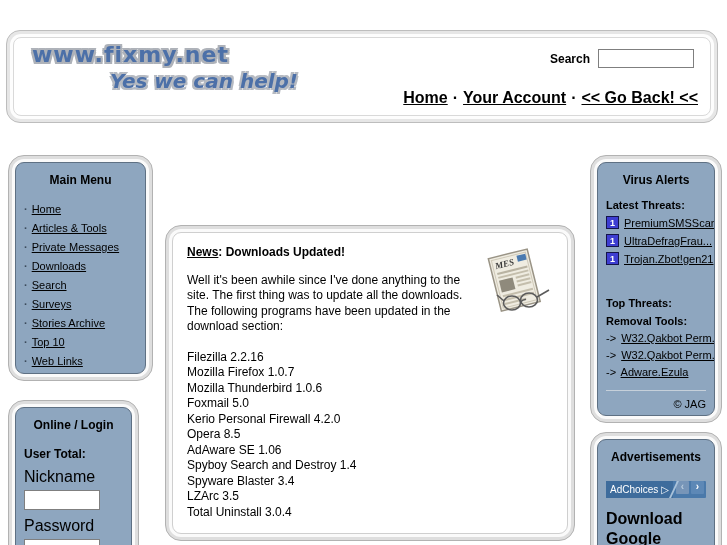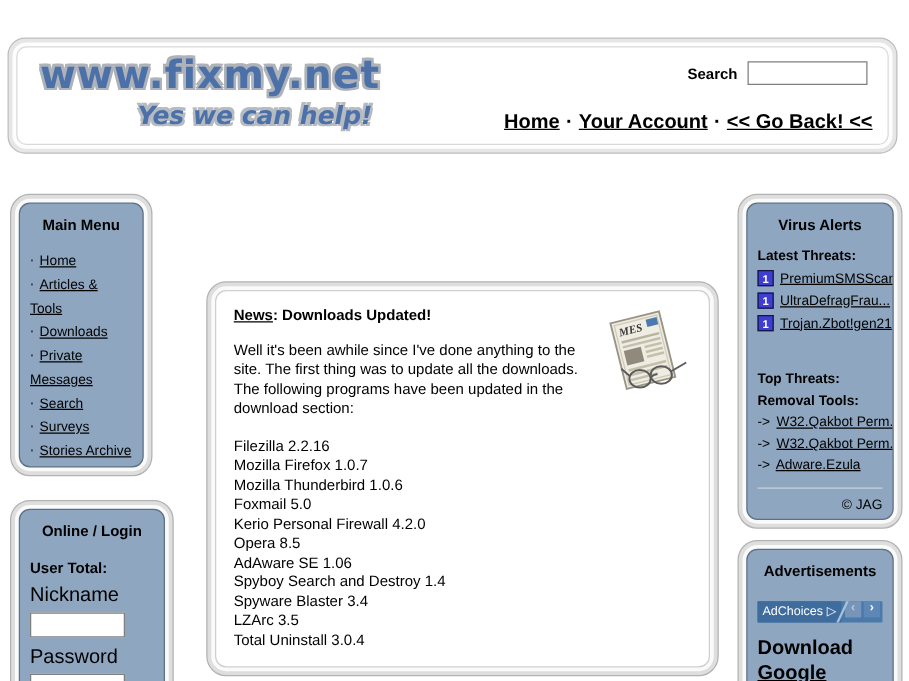--- a/index.html
+++ b/index.html
@@ -5,21 +5,21 @@
   * { margin:0; padding:0; box-sizing:border-box; }
   html,body { width:727px; height:545px; overflow:hidden; background:#fff;
     font-family:"Liberation Sans", sans-serif; color:#000; position:relative; }
 
   
   .header { position:absolute; left:6px; top:30px; width:712px; height:93px;
     border:1px solid #bdbdbd; border-radius:14px; background:#e6e6e6; padding:3px; }
   .header-mid { background:#fdfdfd; border-radius:11px; height:100%; padding:3px; }
   .header-in { border:1px solid #d9d9d9; border-radius:8px; height:100%; position:relative; background:#fff; }
   .logo { position:absolute; left:18px; top:4px; }
-  .logo-title { font-family:"DejaVu Sans", sans-serif; font-weight:bold; font-size:31px; letter-spacing:1px;
+  .logo-title { font-family:"DejaVu Sans", sans-serif; font-weight:bold; font-size:22px; letter-spacing:1px;
     color:#4c70a8;
     text-shadow:-2px -2px 0 #aeb2b9, 2px -2px 0 #aeb2b9, -2px 2px 0 #aeb2b9, 2px 2px 0 #aeb2b9,
       -2px 0 0 #aeb2b9, 2px 0 0 #aeb2b9, 0 -2px 0 #aeb2b9, 0 2px 0 #aeb2b9; }
   .logo-tag { font-family:"DejaVu Sans", sans-serif; font-weight:bold; font-style:italic; font-size:20px;
     color:#4c70a8; margin:2px 0 0 78px;
     text-shadow:-2px -2px 0 #b6bac1, 2px -2px 0 #b6bac1, -2px 2px 0 #b6bac1, 2px 2px 0 #b6bac1; }
   .search-row { position:absolute; right:16px; top:11px; display:flex; align-items:center; gap:8px; }
   .search-label { font-weight:bold; font-size:12px; }
   .search-input { width:96px; height:19px; border:1px solid #7f7f7f; background:#fff; font-size:12px; padding:0 3px; }
   .head-nav { position:absolute; right:12px; bottom:8px; font-size:16px; font-weight:bold; }
@@ -27,21 +27,21 @@
   .nav-sep { font-weight:bold; margin:0 5px; }
 
   
   .panel { position:absolute; border:1px solid #b2b2b2; border-radius:16px; background:#dedede; padding:3px; }
   .panel-mid { background:#fafafa; border-radius:12px; height:100%; padding:3px; }
   .panel-body { border-radius:9px; height:100%; background:#8ea6bf; border:1px solid #5e7083; padding:10px 8px; overflow:hidden; }
   .panel-body.white { background:#fff; border:1px solid #cfcfcf; }
   .panel-title { text-align:center; font-weight:bold; font-size:12px; }
 
   
-  #mainmenu { left:8px; top:155px; width:114px; height:226px; }
+  #mainmenu { left:8px; top:155px; width:145px; height:226px; }
   .menu-list { list-style:none; margin-top:13px; }
   .menu-list li { line-height:19px; font-size:11px; }
   .menu-list li::before { content:"·"; color:#3c4b5c; margin-right:4px; font-weight:bold; }
   .menu-list a, .t-link, .r-link { color:#000; text-decoration:underline; }
 
   
   #login { left:8px; top:400px; width:131px; height:230px; }
   .login-user { font-weight:bold; font-size:12px; margin-top:15px; }
   .fld-label { font-size:16px; margin-top:7px; }
   .fld { display:block; width:76px; height:20px; border:1px solid #7f7f7f; background:#fff; margin-top:4px; font-size:11px; padding:0 3px; }
@@ -101,22 +101,22 @@
   </div>
 </div>
 
 <div class="panel" id="mainmenu">
   <div class="panel-mid">
     <div class="panel-body">
       <div class="panel-title">Main Menu</div>
       <ul class="menu-list">
         <li><a href="#">Home</a></li>
         <li><a href="#">Articles &amp; Tools</a></li>
+        <li><a href="#">Private Messages</a></li>
         <li><a href="#">Downloads</a></li>
-        <li><a href="#">Private Messages</a></li>
         <li><a href="#">Search</a></li>
         <li><a href="#">Surveys</a></li>
         <li><a href="#">Stories Archive</a></li>
         <li><a href="#">Top 10</a></li>
         <li><a href="#">Web Links</a></li>
         <li></li>
       </ul>
     </div>
   </div>
 </div>

